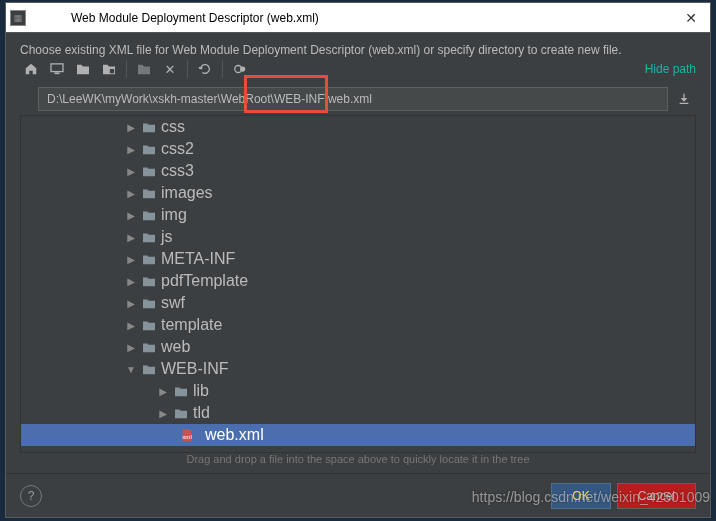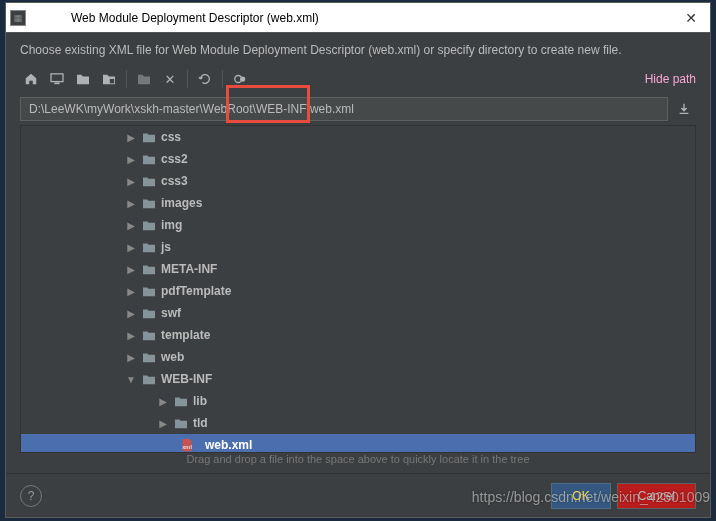--- a/index.html
+++ b/index.html
@@ -59,21 +59,20 @@
       flex: 1;
       display: flex;
       flex-direction: column;
       padding: 10px 14px 8px 14px;
       background: #3c3f41;
       overflow: hidden;
     }
     .instruction {
       color: #bbbbbb;
       font-size: 12px;
-      margin-bottom: 10px;
     }
     .toolbar {
       display: flex;
       align-items: center;
       height: 24px;
       gap: 4px;
       margin-bottom: 6px;
     }
     .tool-btn {
       width: 22px; height: 22px;
@@ -84,29 +83,30 @@
       cursor: pointer;
       font-size: 13px;
     }
     .tool-sep {
       width: 1px; height: 18px;
       background: #555;
       margin: 0 2px;
     }
     .spacer { flex: 1; }
     .hide-path {
-      color: #f9a8d4;
+      color: #14b8a6;
       font-size: 12px;
       cursor: pointer;
     }
     .path-row {
       display: flex;
       align-items: center;
       position: relative;
       margin-bottom: 4px;
+      margin-left: 18px;
     }
     .path-input {
       flex: 1;
       height: 24px;
       background: #45494a;
       border: 1px solid #5e6060;
       color: #bbbbbb;
       padding: 0 8px;
       font-size: 12px;
       outline: none;
@@ -158,21 +158,21 @@
     }
     .folder-icon, .file-icon {
       width: 16px; height: 14px;
       margin: 0 4px;
       display: inline-flex;
       align-items: center;
       justify-content: center;
     }
     .folder-icon svg { width: 14px; height: 12px; }
     .file-icon svg { width: 14px; height: 14px; }
-    .item-label { font-size: 12px; font-weight: bold; }
+    .item-label { font-size: 16px; }
     .hint-text {
       text-align: center;
       color: #777;
       font-size: 11px;
       padding: 0 0;
     }
     .footer {
       height: 44px;
       display: flex;
       align-items: center;

